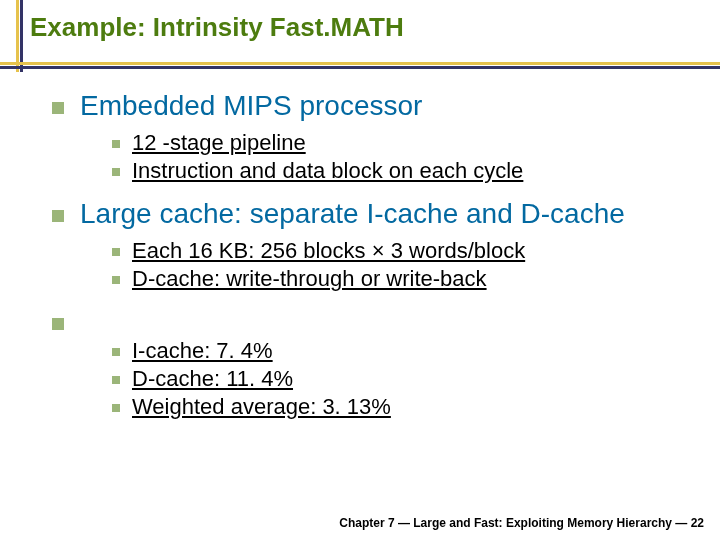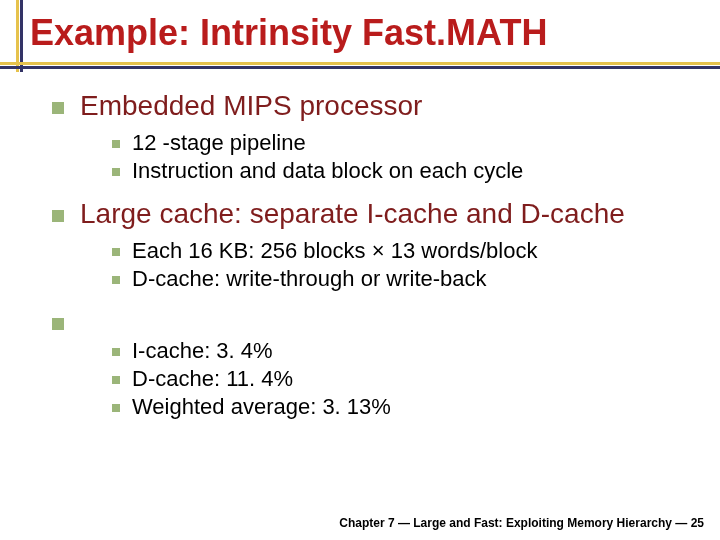--- a/index.html
+++ b/index.html
@@ -45,23 +45,23 @@
     left: 0;
     right: 0;
     top: 66px;
     height: 3px;
     background: #333366;
   }
   .title-abs {
     position: absolute;
     left: 30px;
     top: 12px;
-    font-size: 36px;
+    font-size: 26px;
     font-weight: bold;
-    color: #b91c1c;
+    color: #4d7c0f;
   }
 
   .content {
     padding: 18px 20px 0 52px;
   }
   ul { list-style: none; }
   .l1 > li { margin-bottom: 14px; }
   .l1-row {
     display: flex;
     align-items: flex-start;
@@ -69,26 +69,26 @@
   }
   .bullet1 {
     width: 12px;
     height: 12px;
     background: #9bb579;
     flex: 0 0 12px;
     margin-top: 12px;
   }
   .l1-text {
     font-size: 28px;
-    color: #7f1d1d;
+    color: #0369a1;
   }
   .l2 {
     margin: 8px 0 0 60px;
   }
-  .l2 > li { margin-bottom: 2px; }
+  .l2 > li { margin-bottom: 2px; text-decoration: underline; }
   .l2-row {
     display: flex;
     align-items: flex-start;
     gap: 12px;
   }
   .bullet2 {
     width: 8px;
     height: 8px;
     background: #9bb579;
     flex: 0 0 8px;
@@ -138,44 +138,44 @@
     </li>
 
     <li>
       <div class="l1-row">
         <span class="bullet1"></span>
         <span class="l1-text">Large cache: separate I-cache and D-cache</span>
       </div>
       <ul class="l2">
         <li class="l2-row">
           <span class="bullet2"></span>
-          <span class="l2-text">Each 16 KB: 256 blocks × 13 words/block</span>
+          <span class="l2-text">Each 16 KB: 256 blocks × 3 words/block</span>
         </li>
         <li class="l2-row">
           <span class="bullet2"></span>
           <span class="l2-text">D-cache: write-through or write-back</span>
         </li>
       </ul>
     </li>
 
     <li>
       <div class="l1-row">
         <span class="bullet1"></span>
       </div>
       <ul class="l2">
         <li class="l2-row">
           <span class="bullet2"></span>
-          <span class="l2-text">I-cache: 3. 4%</span>
+          <span class="l2-text">I-cache: 7. 4%</span>
         </li>
         <li class="l2-row">
           <span class="bullet2"></span>
           <span class="l2-text">D-cache: 11. 4%</span>
         </li>
         <li class="l2-row">
           <span class="bullet2"></span>
           <span class="l2-text">Weighted average: 3. 13%</span>
         </li>
       </ul>
     </li>
   </ul>
 </div>
 
-<div class="footer">Chapter 7 — Large and Fast: Exploiting Memory Hierarchy — 25</div>
+<div class="footer">Chapter 7 — Large and Fast: Exploiting Memory Hierarchy — 22</div>
 
 </body></html>

